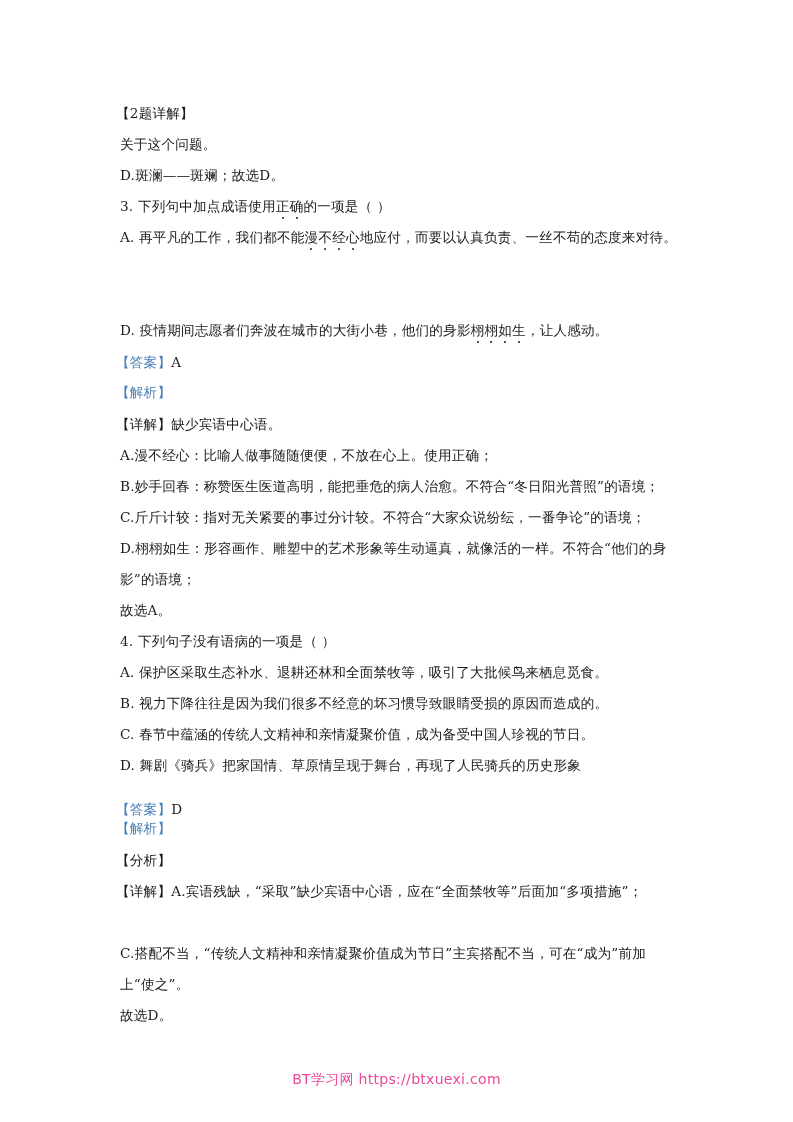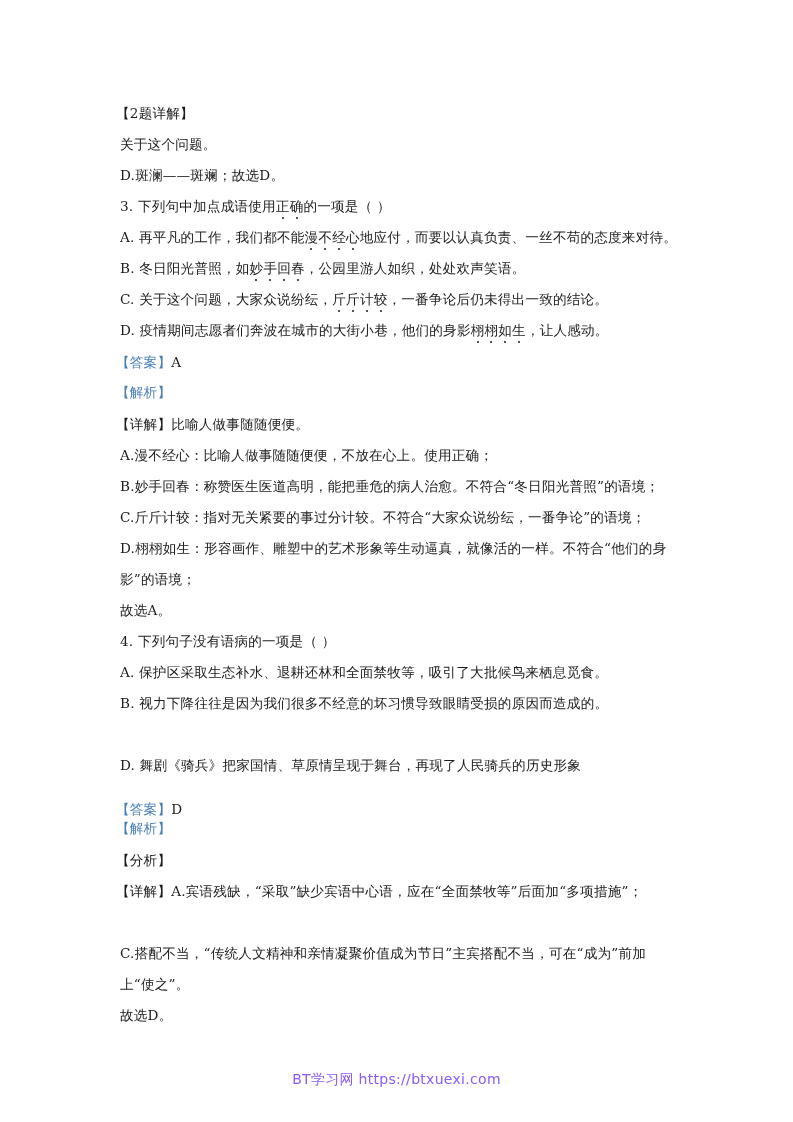--- a/index.html
+++ b/index.html
@@ -19,64 +19,59 @@
     position: relative; display: inline-block;
   }
   .em::after {
     content: ""; position: absolute; left: 50%; bottom: -4px;
     width: 2px; height: 2px; margin-left: -1px; border-radius: 50%;
     background: #1a1a1a;
   }
   .footer {
     position: absolute; left: 0; width: 793px; top: 1071px; text-align: center;
     font-family: "DejaVu Sans", "Liberation Sans", sans-serif;
-    font-size: 14px; color: #8b5cf6; letter-spacing: 0.3px;
+    font-size: 14px; color: #ec4899; letter-spacing: 0.3px;
   }
 </style>
 </head>
 <body>
 
 <div class="page">
 
   <div class="line tag" style="top:104px">【2题详解】</div>
   <div class="line" style="top:135px">关于这个问题。</div>
   <div class="line" style="top:166px">D.斑澜——斑斓；故选D。</div>
 
   <div class="line" style="top:197px">
     <span>3.  下列句中加点成语使用</span><span class="em">正</span><span class="em">确</span><span>的一项是（    ）</span>
   </div>
 
   <div class="line" style="top:228px">
     <span>A.  再平凡的工作，我们都不能</span><span class="em">漫</span><span class="em">不</span><span class="em">经</span><span class="em">心</span><span>地应付，而要以认真负责、一丝不苟的态度来对待。</span>
   </div>
-  <div class="line" style="top:259px">
-    <span>B.  冬日阳光普照，如</span><span class="em">妙</span><span class="em">手</span><span class="em">回</span><span class="em">春</span><span>，公园里游人如织，处处欢声笑语。</span>
-  </div>
-  <div class="line" style="top:290px">
-    <span>C.  关于这个问题，大家众说纷纭，</span><span class="em">斤</span><span class="em">斤</span><span class="em">计</span><span class="em">较</span><span>，一番争论后仍未得出一致的结论。</span>
-  </div>
   <div class="line" style="top:321px">
     <span>D.  疫情期间志愿者们奔波在城市的大街小巷，他们的身影</span><span class="em">栩</span><span class="em">栩</span><span class="em">如</span><span class="em">生</span><span>，让人感动。</span>
   </div>
 
   <div class="line tag" style="top:353px">
     <span class="blue">【答案】</span><span>A</span>
   </div>
   <div class="line tag blue" style="top:384px">【解析】</div>
-  <div class="line tag" style="top:415px">【详解】比喻人做事随随便便。</div>
+  <div class="line tag" style="top:415px">【详解】缺少宾语中心语。</div>
   <div class="line" style="top:446px">A.漫不经心：比喻人做事随随便便，不放在心上。使用正确；</div>
   <div class="line" style="top:477px">B.妙手回春：称赞医生医道高明，能把垂危的病人治愈。不符合“冬日阳光普照”的语境；</div>
   <div class="line" style="top:508px">C.斤斤计较：指对无关紧要的事过分计较。不符合“大家众说纷纭，一番争论”的语境；</div>
   <div class="line" style="top:539px">D.栩栩如生：形容画作、雕塑中的艺术形象等生动逼真，就像活的一样。不符合“他们的身</div>
   <div class="line" style="top:570px">影”的语境；</div>
   <div class="line" style="top:601px">故选A。</div>
 
   <div class="line" style="top:632px">4.  下列句子没有语病的一项是（    ）</div>
   <div class="line" style="top:663px">A.  保护区采取生态补水、退耕还林和全面禁牧等，吸引了大批候鸟来栖息觅食。</div>
   <div class="line" style="top:694px">B.  视力下降往往是因为我们很多不经意的坏习惯导致眼睛受损的原因而造成的。</div>
+  <div class="line" style="top:725px">C.  春节中蕴涵的传统人文精神和亲情凝聚价值，成为备受中国人珍视的节日。</div>
   <div class="line" style="top:756px">D.  舞剧《骑兵》把家国情、草原情呈现于舞台，再现了人民骑兵的历史形象</div>
 
   <div class="line tag" style="top:800px">
     <span class="blue">【答案】</span><span>D</span>
   </div>
   <div class="line tag blue" style="top:820px">【解析】</div>
   <div class="line tag" style="top:851px">【分析】</div>
   <div class="line tag" style="top:882px">【详解】A.宾语残缺，“采取”缺少宾语中心语，应在“全面禁牧等”后面加“多项措施”；</div>
   <div class="line" style="top:944px">C.搭配不当，“传统人文精神和亲情凝聚价值成为节日”主宾搭配不当，可在“成为”前加</div>
   <div class="line" style="top:975px">上“使之”。</div>

